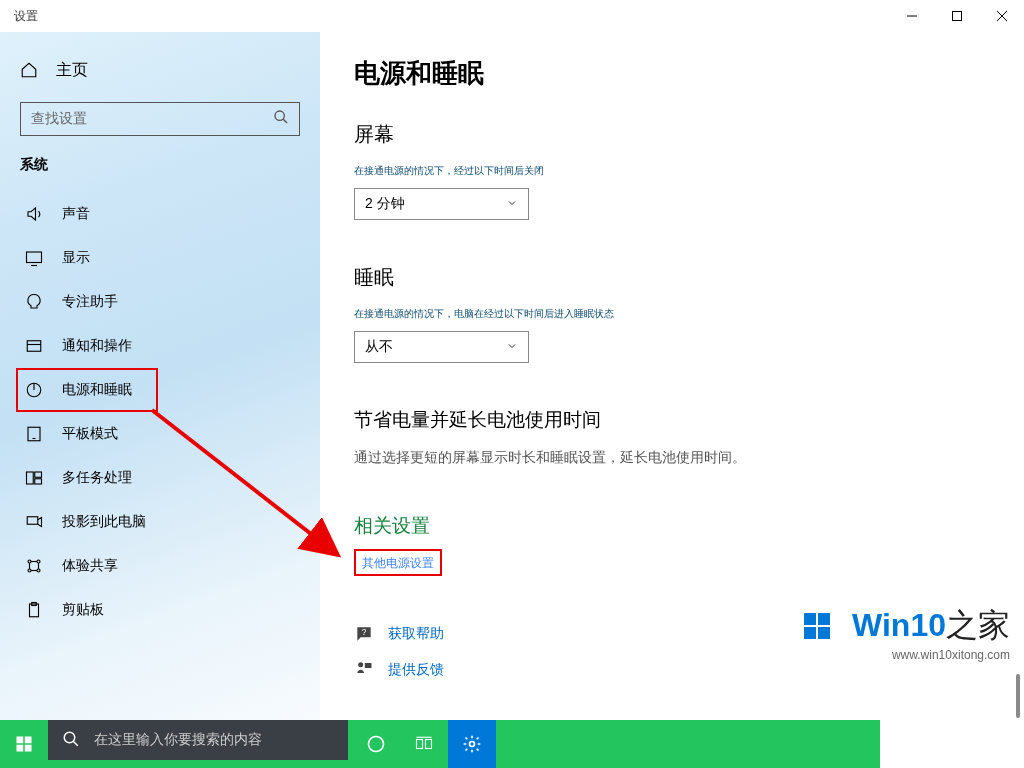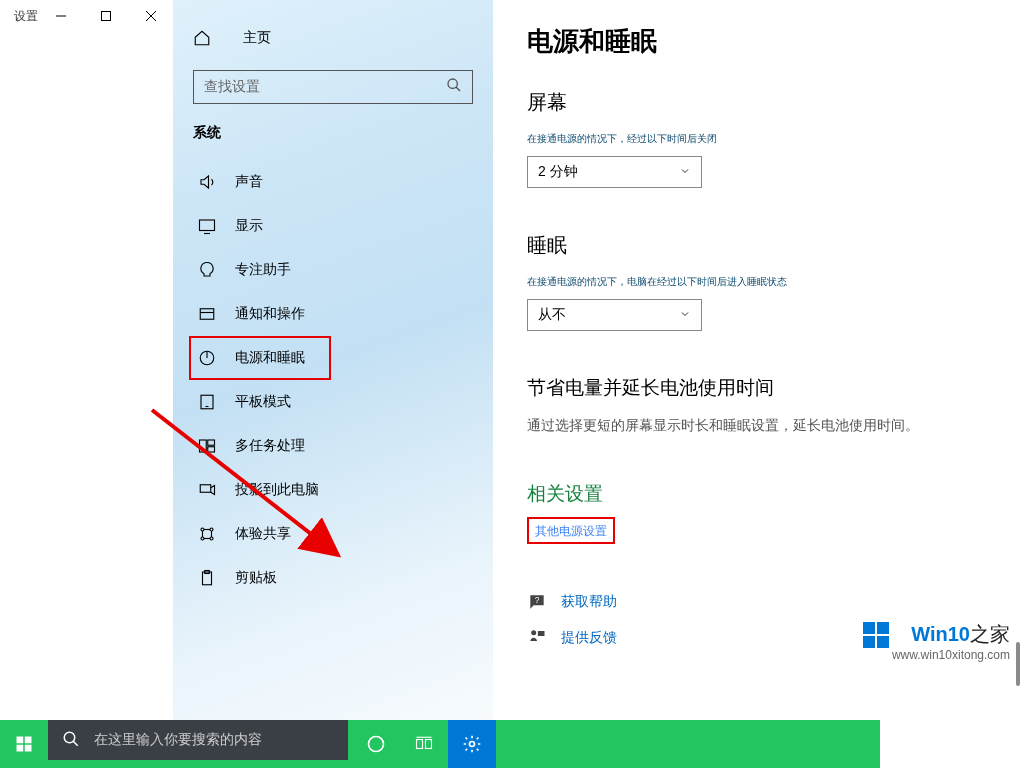--- a/index.html
+++ b/index.html
@@ -1,24 +1,24 @@
 <!DOCTYPE html>
 <html><head>
 <meta charset="utf-8">
 <style>
   * { box-sizing: border-box; margin: 0; padding: 0; font-family: "Microsoft YaHei", "Segoe UI", sans-serif; }
   html, body { width: 1024px; height: 768px; overflow: hidden; }
-  .window { width: 1024px; height: 720px; background: #fff; display: flex; flex-direction: row; position: relative; }
+  .window { width: 1024px; height: 720px; background: #fff; display: flex; flex-direction: column; position: relative; }
   .titlebar { height: 32px; display: flex; align-items: center; padding: 0 0 0 14px; font-size: 12px; color: #333; }
   .titlebar .caption-btns { margin-left: auto; display: flex; }
   .caption-btn { width: 45px; height: 32px; display: flex; align-items: center; justify-content: center; }
   .caption-btn svg { width: 10px; height: 10px; stroke: #000; stroke-width: 1; fill: none; }
   .content { flex: 1; display: flex; }
   .sidebar { width: 320px; background: linear-gradient(160deg, #dff1fb 0%, #cde6f7 25%, #c3e0f4 50%, #e9f4fb 80%, #f7fbfe 100%); padding: 18px 20px 0 20px; }
-  .sidebar-row { display: flex; align-items: center; height: 40px; font-size: 14px; color: #000; gap: 32px; }
+  .sidebar-row { display: flex; align-items: center; height: 40px; font-size: 16px; color: #000; gap: 18px; }
   .sidebar-row .icon { width: 18px; height: 18px; display: inline-flex; align-items: center; justify-content: center; }
   .home-row { margin-bottom: 12px; }
   .search-box { height: 34px; border: 1px solid #555; display: flex; align-items: center; padding: 0 10px; margin-bottom: 20px; }
   .search-box span.placeholder { color: #666; font-size: 14px; flex: 1; }
   .section-title { font-size: 14px; font-weight: 600; margin-bottom: 18px; }
   .nav-item { height: 44px; display: flex; align-items: center; gap: 18px; font-size: 14px; padding-left: 4px; }
   .nav-item .icon { width: 20px; height: 20px; display: inline-flex; align-items: center; justify-content: center; }
   .nav-item.active { border: 2px solid #e80000; margin-left: -4px; padding-left: 6px; width: 142px; }
   .main { flex: 1; padding: 24px 0 0 34px; position: relative; }
   .page-title { font-size: 26px; font-weight: 600; margin-bottom: 30px; }
@@ -40,21 +40,21 @@
   .arrow-svg { position: absolute; left: 148px; top: 400px; pointer-events: none; }
   
   .taskbar { width: 880px; height: 48px; background: #22c55e; display: flex; align-items: flex-start; color: #fff; }
   .tb-start { width: 48px; height: 48px; display: flex; align-items: center; justify-content: center; }
   .tb-search { width: 300px; height: 40px; background: #3a3e45; border-radius: 0; display: flex; align-items: center; padding: 0 14px; gap: 14px; font-size: 14px; color: #ccc; margin-right: 4px; }
   .tb-icon { width: 48px; height: 48px; display: flex; align-items: center; justify-content: center; }
   .tb-icon.white svg { stroke: #fff; }
   .tb-settings { background: #0078d7; }
   
   .watermark { position: absolute; right: 14px; bottom: 58px; text-align: right; font-family: "Microsoft YaHei", sans-serif; }
-  .watermark .big { font-size: 20px; color: #222; display: flex; align-items: center; gap: 22px; justify-content: space-between; }
+  .watermark .big { font-size: 32px; color: #222; display: flex; align-items: center; gap: 22px; justify-content: space-between; }
   .watermark .fragment { color: #0078d7; font-weight: 600; }
   .watermark .small { font-size: 12px; color: #666; }
   .win-logo { display: inline-grid; grid-template-columns: 12px 12px; grid-template-rows: 12px 12px; gap: 2px; }
   .win-logo span { background: #0078d7; }
 </style>
 </head>
 <body>
 
 <div class="window">
   <div class="titlebar">

